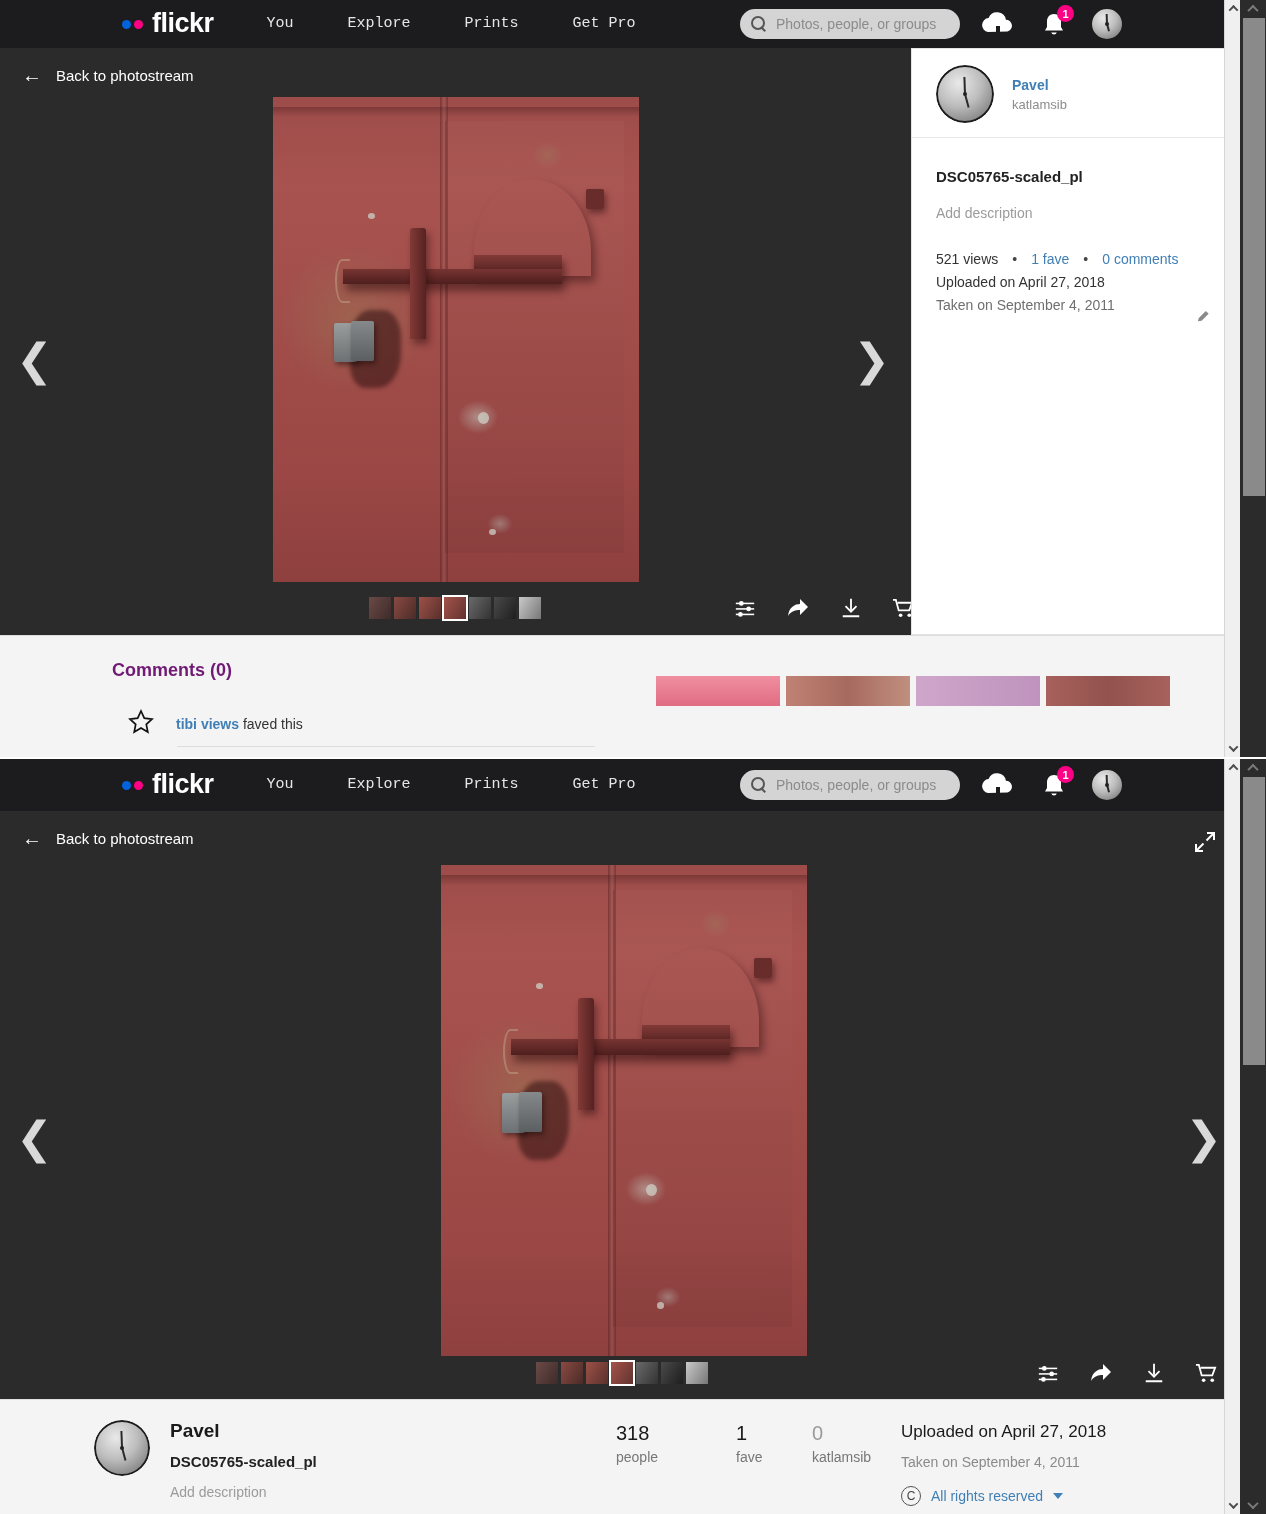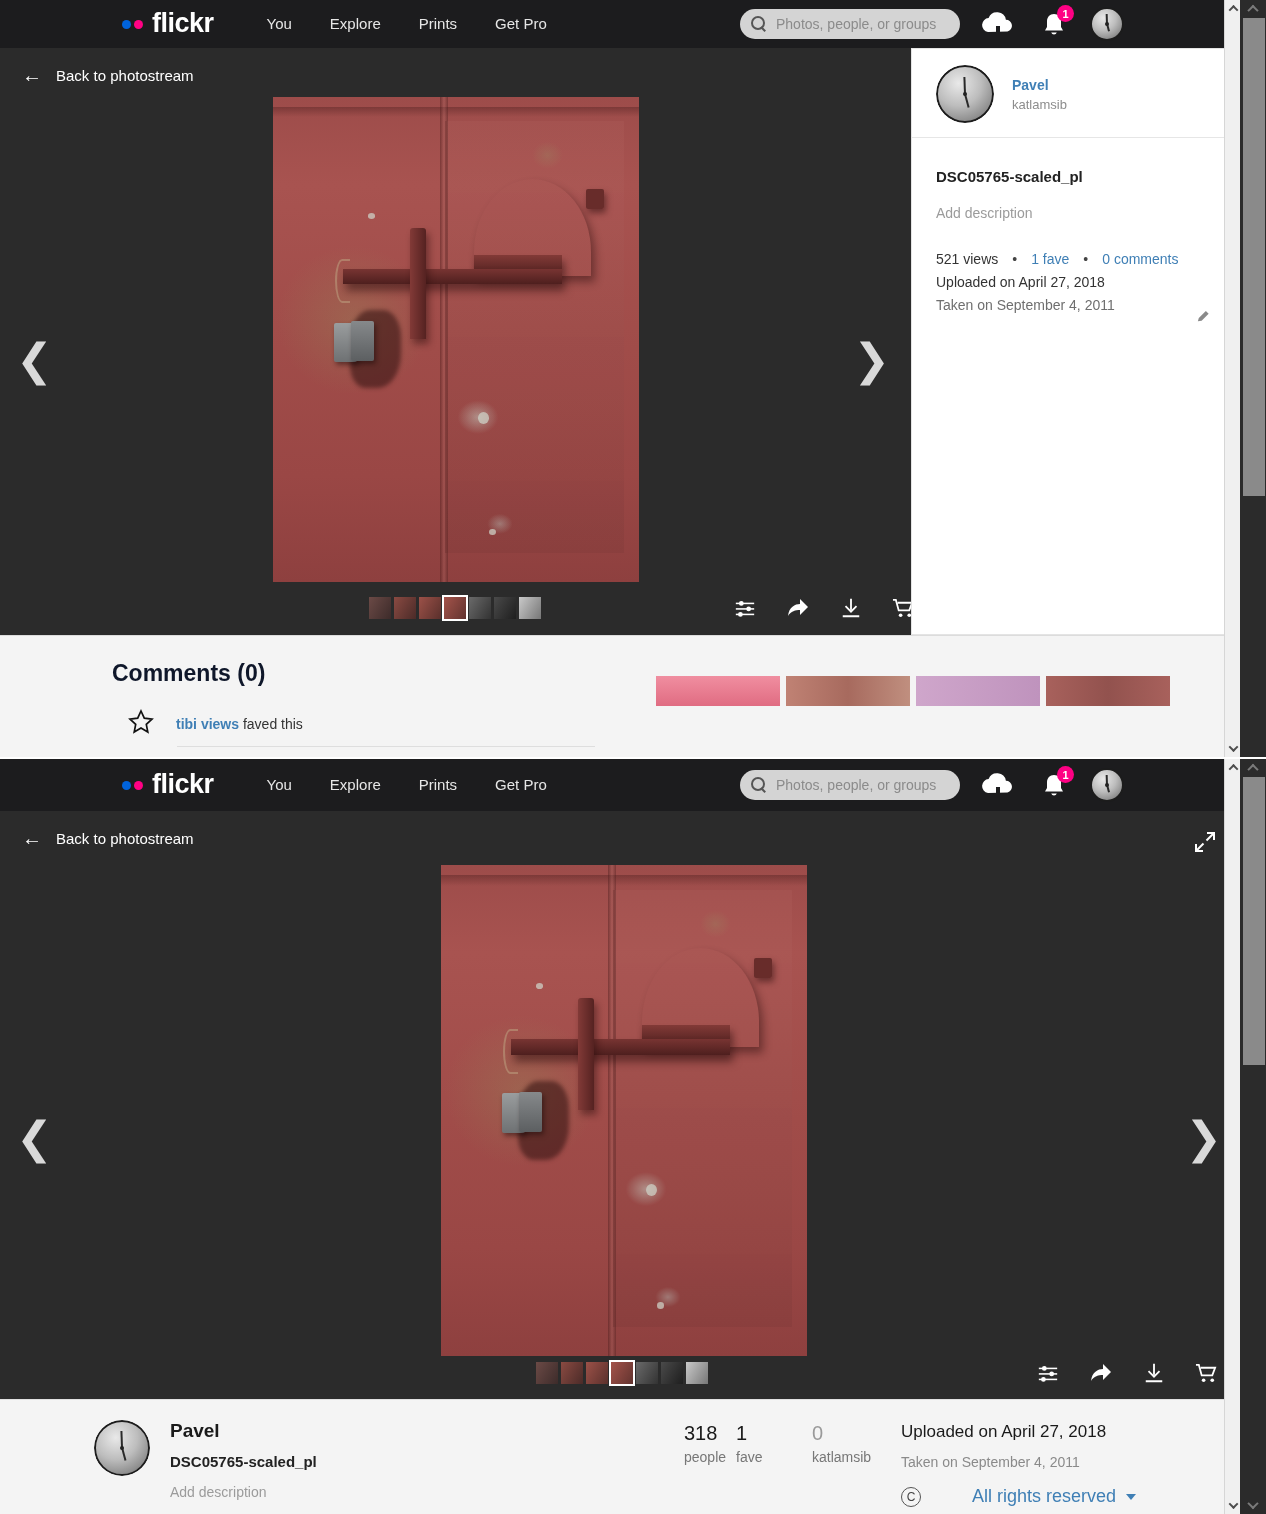--- a/index.html
+++ b/index.html
@@ -59,21 +59,21 @@
   }
   .logo { margin-left: 122px; display: flex; align-items: center; gap: 9px; }
   .logo .dots { display: flex; gap: 3px; }
   .logo .dots span { width: 9px; height: 9px; border-radius: 50%; display: block; }
   .logo .dots .b { background: #0063dc; }
   .logo .dots .p { background: #ff0084; }
   .logo .word {
     color: #fff; font-size: 27px; font-weight: bold; letter-spacing: -0.5px;
     line-height: 1; position: relative; top: -1px;
   }
-  .navlinks { display: flex; gap: 0; margin-left: 34px; }
+  .navlinks { display: flex; gap: 16px; margin-left: 34px; font-family: Liberation Mono, monospace; }
   .navlinks a {
     color: #e6e6e6; font-size: 15px; text-decoration: none;
     padding: 0 19px; line-height: 48px; white-space: nowrap;
   }
   .searchbox {
     position: absolute; left: 740px; top: 9px; width: 220px; height: 30px;
     background: #d4d4d4; border-radius: 15px; display: flex; align-items: center;
   }
   .searchbox .sicon { margin-left: 11px; width: 16px; height: 16px; position: relative; }
   .searchbox .sicon::before {
@@ -238,21 +238,21 @@
   .ownerpop .adddesc { color: #9b9b9b; font-size: 14px; margin-top: 20px; }
   .ownerpop .statline { margin-top: 30px; font-size: 14px; color: #333; display: flex; align-items: center; gap: 14px; }
   .ownerpop .statline .sep { color: #444; }
   .ownerpop .statline a { color: #3f7fb5; text-decoration: none; }
   .ownerpop .upl { margin-top: 7px; font-size: 14px; color: #333; }
   .ownerpop .taken { margin-top: 7px; font-size: 14px; color: #6f6f6f; }
   .ownerpop .penicon { position: absolute; right: 28px; bottom: 6px; color: #777; font-size: 14px; }
 
   
   .contentwhite { position: absolute; left: 0; background: #f4f4f4; border-top: 1px solid #dcdcdc; }
-  .commentshead { position: absolute; color: #0f172a; font-size: 23px; font-weight: bold; }
+  .commentshead { position: absolute; color: #701a75; font-size: 18px; font-weight: bold; }
   .faverow { position: absolute; display: flex; align-items: center; gap: 22px; }
   .faverow .favtext { font-size: 14px; color: #333; }
   .faverow .favtext a { color: #3f7fb5; text-decoration: none; font-weight: bold; }
   .hrline { position: absolute; border-top: 1px solid #dedede; }
 
   .sponsor { position: absolute; }
   .sponsor .shead { font-size: 17px; color: #1a1a1a; }
   .sponsor .shead b { font-weight: bold; }
   .sponsor .deal { margin-top: 22px; font-size: 15px; color: #4a6fa5; }
   .sponsor .tiles { margin-top: 16px; display: flex; gap: 6px; }
@@ -271,21 +271,21 @@
   .statcol .l { font-size: 14px; color: #777; margin-top: 4px; }
   .statcol.muted .n { color: #9a9a9a; }
   .datecol { position: absolute; }
   .datecol .d1 { font-size: 17px; color: #1a1a1a; }
   .datecol .d2 { font-size: 14px; color: #8a8a8a; margin-top: 12px; }
   .lic { display: flex; align-items: center; gap: 10px; margin-top: 16px; }
   .lic .cmark {
     width: 20px; height: 20px; border: 1.5px solid #555; border-radius: 50%;
     font-size: 12px; display: flex; align-items: center; justify-content: center; color: #444;
   }
-  .lic a { color: #3f7fb5; font-size: 18px; text-decoration: none; margin-left: 41px; }
+  .lic a { color: #3f7fb5; font-size: 14px; text-decoration: none; }
   .caret { width: 0; height: 0; border-left: 5px solid transparent; border-right: 5px solid transparent; border-top: 6px solid #3f7fb5; }
 
   .divider-gap { position: absolute; left: 0; width: 100%; background: #ffffff; }
 </style>
 </head>
 <body>
 
 <div class="pane" style="top:0; width:1240px; height:757px;">
 
   <div class="topnav">
@@ -648,21 +648,21 @@
             <div class="pin"></div>
         </div>
       </div>
       <div class="col">
         <div class="nm">Pavel</div>
         <div class="ttl">DSC05765-scaled_pl</div>
         <div class="dsc">Add description</div>
       </div>
     </div>
 
-    <div class="statcol" style="left:684px; top:22px;">
+    <div class="statcol" style="left:616px; top:22px;">
       <div class="n">318</div>
       <div class="l">people</div>
     </div>
     <div class="statcol" style="left:736px; top:22px;">
       <div class="n">1</div>
       <div class="l">fave</div>
     </div>
     <div class="statcol muted" style="left:812px; top:22px;">
       <div class="n">0</div>
       <div class="l">katlamsib</div>

